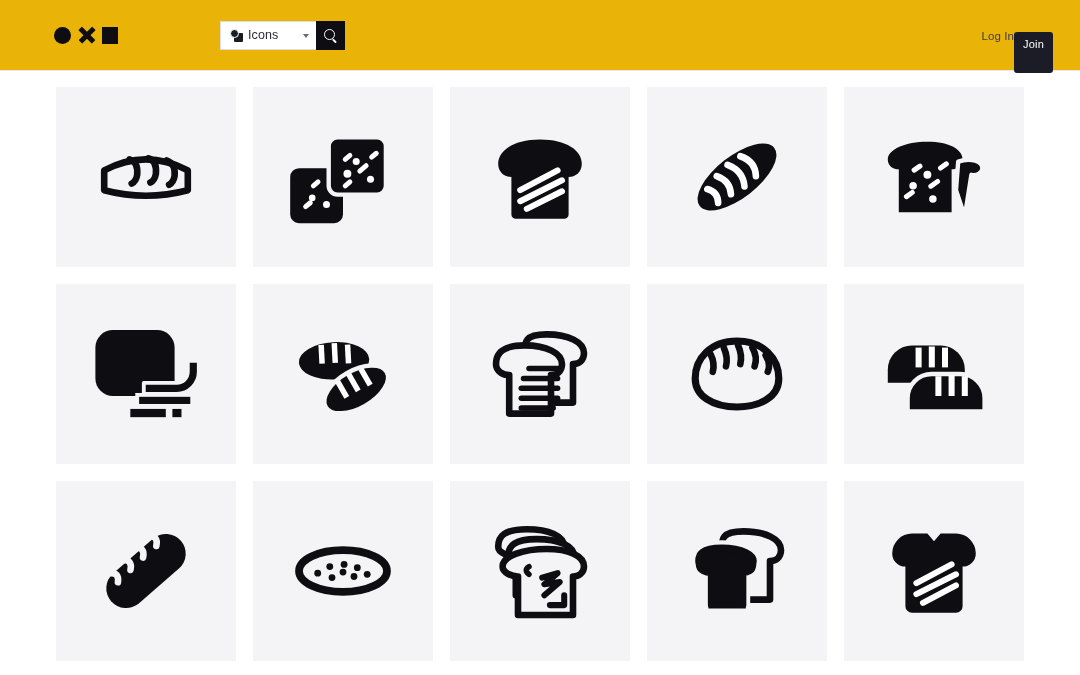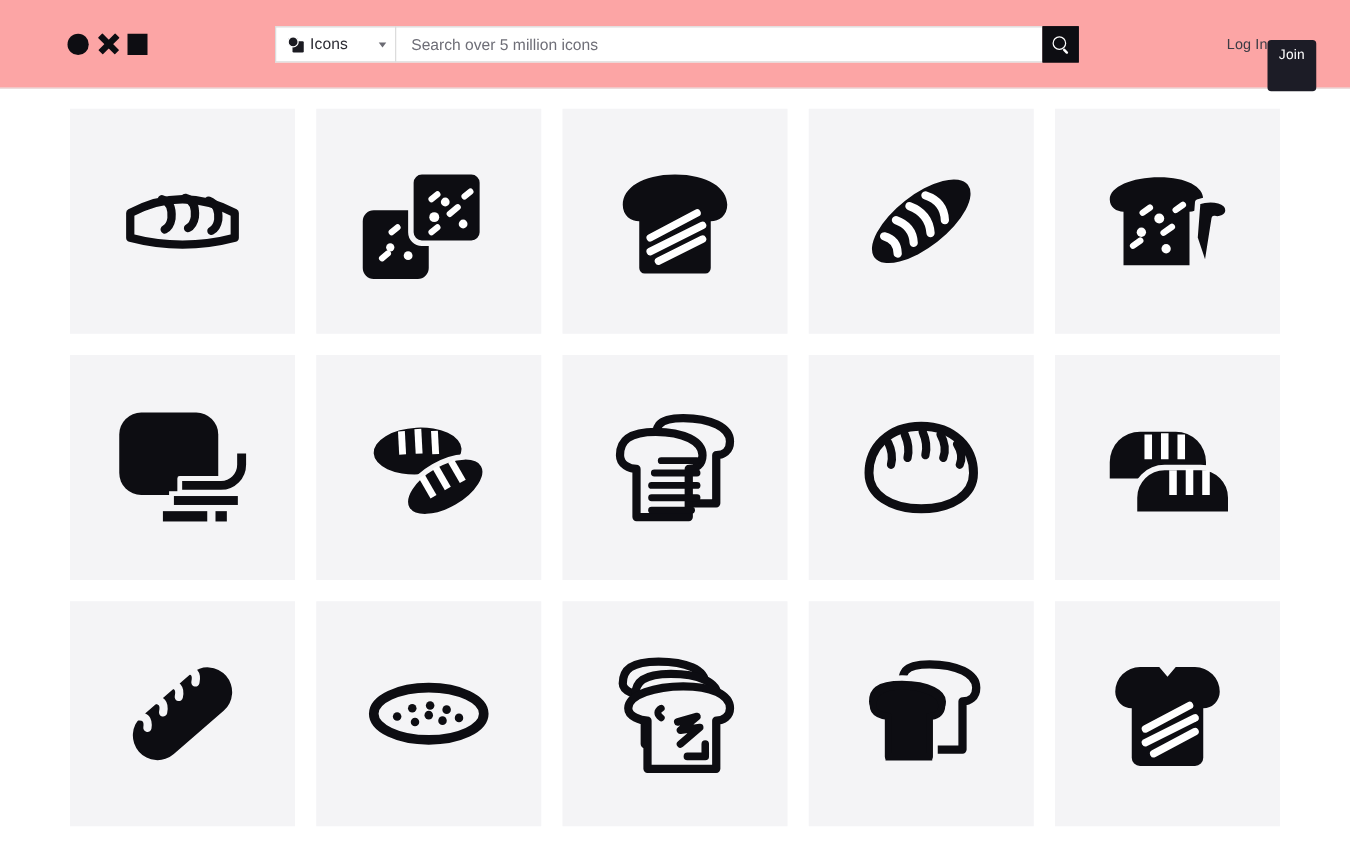--- a/index.html
+++ b/index.html
@@ -8,21 +8,21 @@
     width: 1080px; height: 675px;
     background: #ffffff;
     font-family: "Liberation Sans", sans-serif;
     overflow: hidden;
   }
 
   
   .header {
     height: 71px;
     width: 1080px;
-    background: #fca5a5;
+    background: #eab308;
     border-bottom: 1px solid #e8e8e8;
     display: flex;
     align-items: center;
     position: relative;
   }
 
   .logo {
     position: absolute;
     left: 54px;
     top: 24px;
@@ -222,23 +222,20 @@
 
     <div class="cat-select">
       <span class="cat-glyph">
         <span class="sq"></span>
           <span class="ci"></span>
       </span>
       <span class="cat-label">Icons</span>
       <span class="chev"></span>
     </div>
 
-    <div class="search-field">
-      <input type="text" placeholder="Search over 5 million icons" style="">
-    </div>
 
     <div class="search-btn">
       <span class="mag"></span>
     </div>
 
   </div>
 
   <div class="auth">
     <span class="login">Log In</span>
     <button class="join">Join</button>

